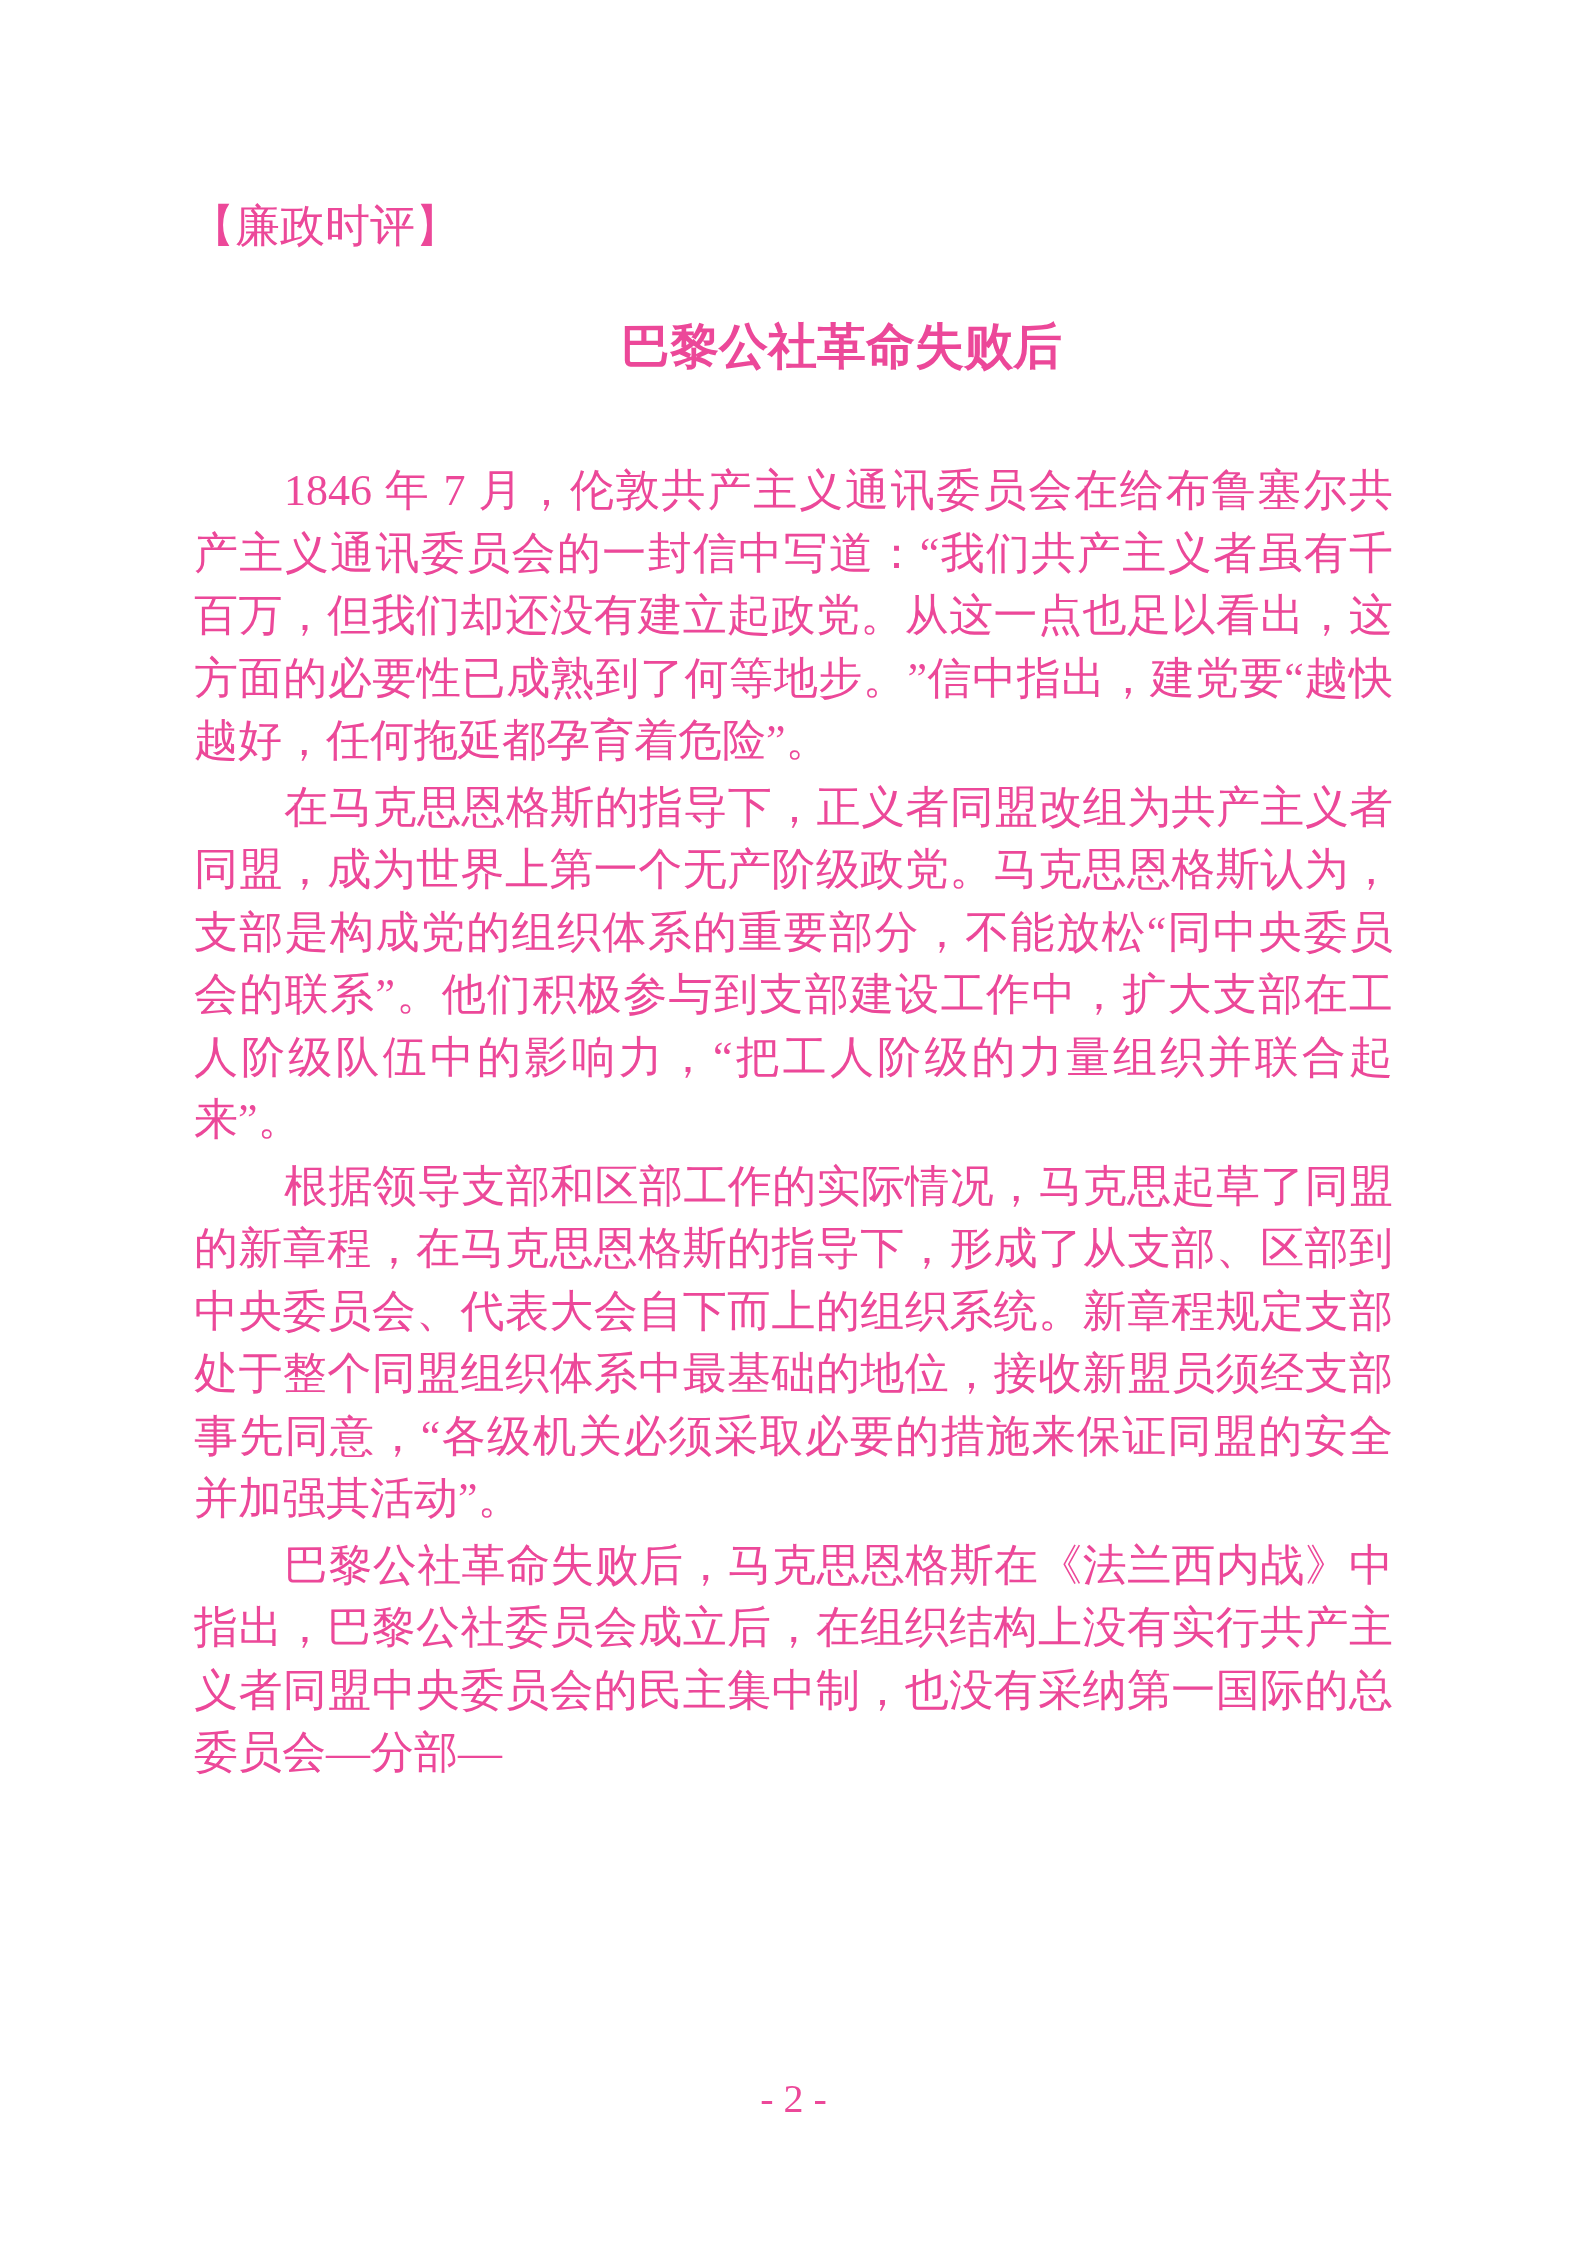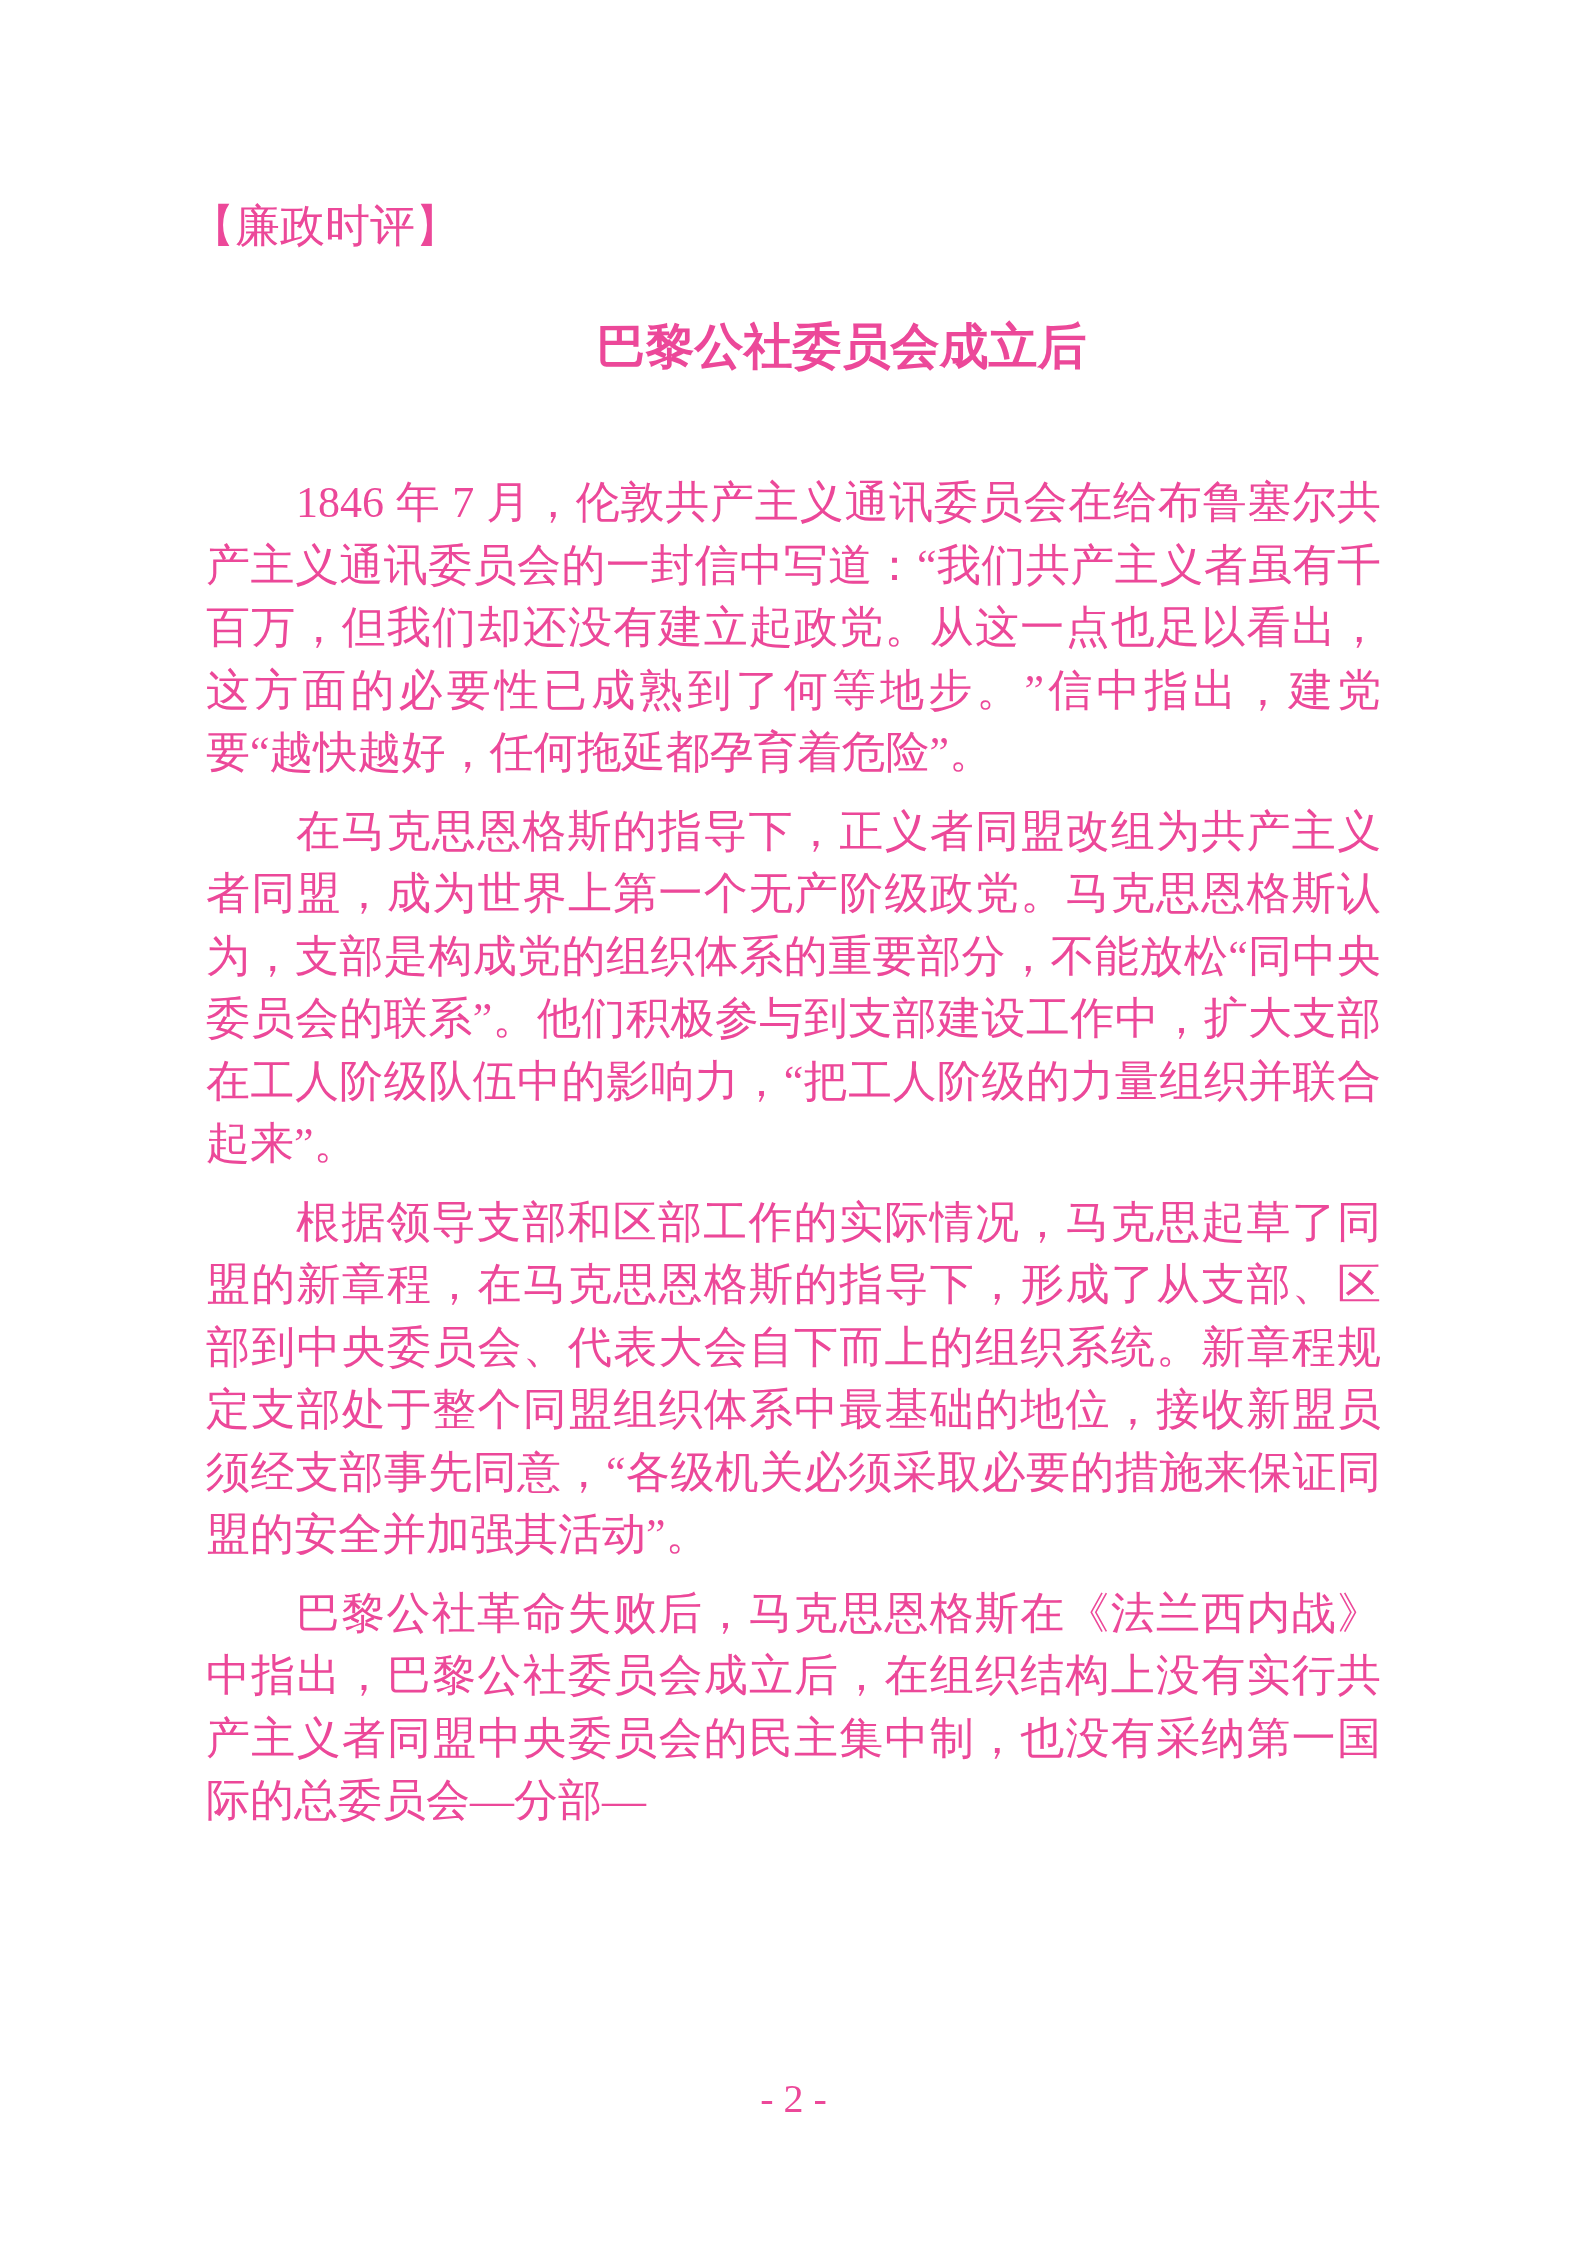--- a/index.html
+++ b/index.html
@@ -42,42 +42,42 @@
     position: absolute;
     left: 190px;
     top: 456px;
     width: 1207px;
     font-size: 44px;
     line-height: 62.5px;
     text-align: justify;
     text-justify: inter-ideograph;
   }
   .body-text p {
-    margin: 16px;
+    margin: 4px;
     padding: 0;
     text-indent: 90px;
   }
   .page-number {
     position: absolute;
     left: 190px;
     top: 2076px;
     width: 1207px;
     text-align: center;
     font-size: 40px;
     line-height: 46px;
   }
 </style>
 </head>
 <body>
 
 <div class="doc-page">
 
   <div class="section-tag">【廉政时评】</div>
 
-  <h1 class="doc-title">巴黎公社委员会成立后</h1>
+  <h1 class="doc-title">巴黎公社革命失败后</h1>
 
   <div class="body-text">
     <p>1846 年 7 月，伦敦共产主义通讯委员会在给布鲁塞尔共产主义通讯委员会的一封信中写道：“我们共产主义者虽有千百万，但我们却还没有建立起政党。从这一点也足以看出，这方面的必要性已成熟到了何等地步。”信中指出，建党要“越快越好，任何拖延都孕育着危险”。</p>
     <p>在马克思恩格斯的指导下，正义者同盟改组为共产主义者同盟，成为世界上第一个无产阶级政党。马克思恩格斯认为，支部是构成党的组织体系的重要部分，不能放松“同中央委员会的联系”。他们积极参与到支部建设工作中，扩大支部在工人阶级队伍中的影响力，“把工人阶级的力量组织并联合起来”。</p>
     <p>根据领导支部和区部工作的实际情况，马克思起草了同盟的新章程，在马克思恩格斯的指导下，形成了从支部、区部到中央委员会、代表大会自下而上的组织系统。新章程规定支部处于整个同盟组织体系中最基础的地位，接收新盟员须经支部事先同意，“各级机关必须采取必要的措施来保证同盟的安全并加强其活动”。</p>
     <p>巴黎公社革命失败后，马克思恩格斯在《法兰西内战》中指出，巴黎公社委员会成立后，在组织结构上没有实行共产主义者同盟中央委员会的民主集中制，也没有采纳第一国际的总委员会—分部—</p>
   </div>
 
   <div class="page-number">- 2 -</div>
 

